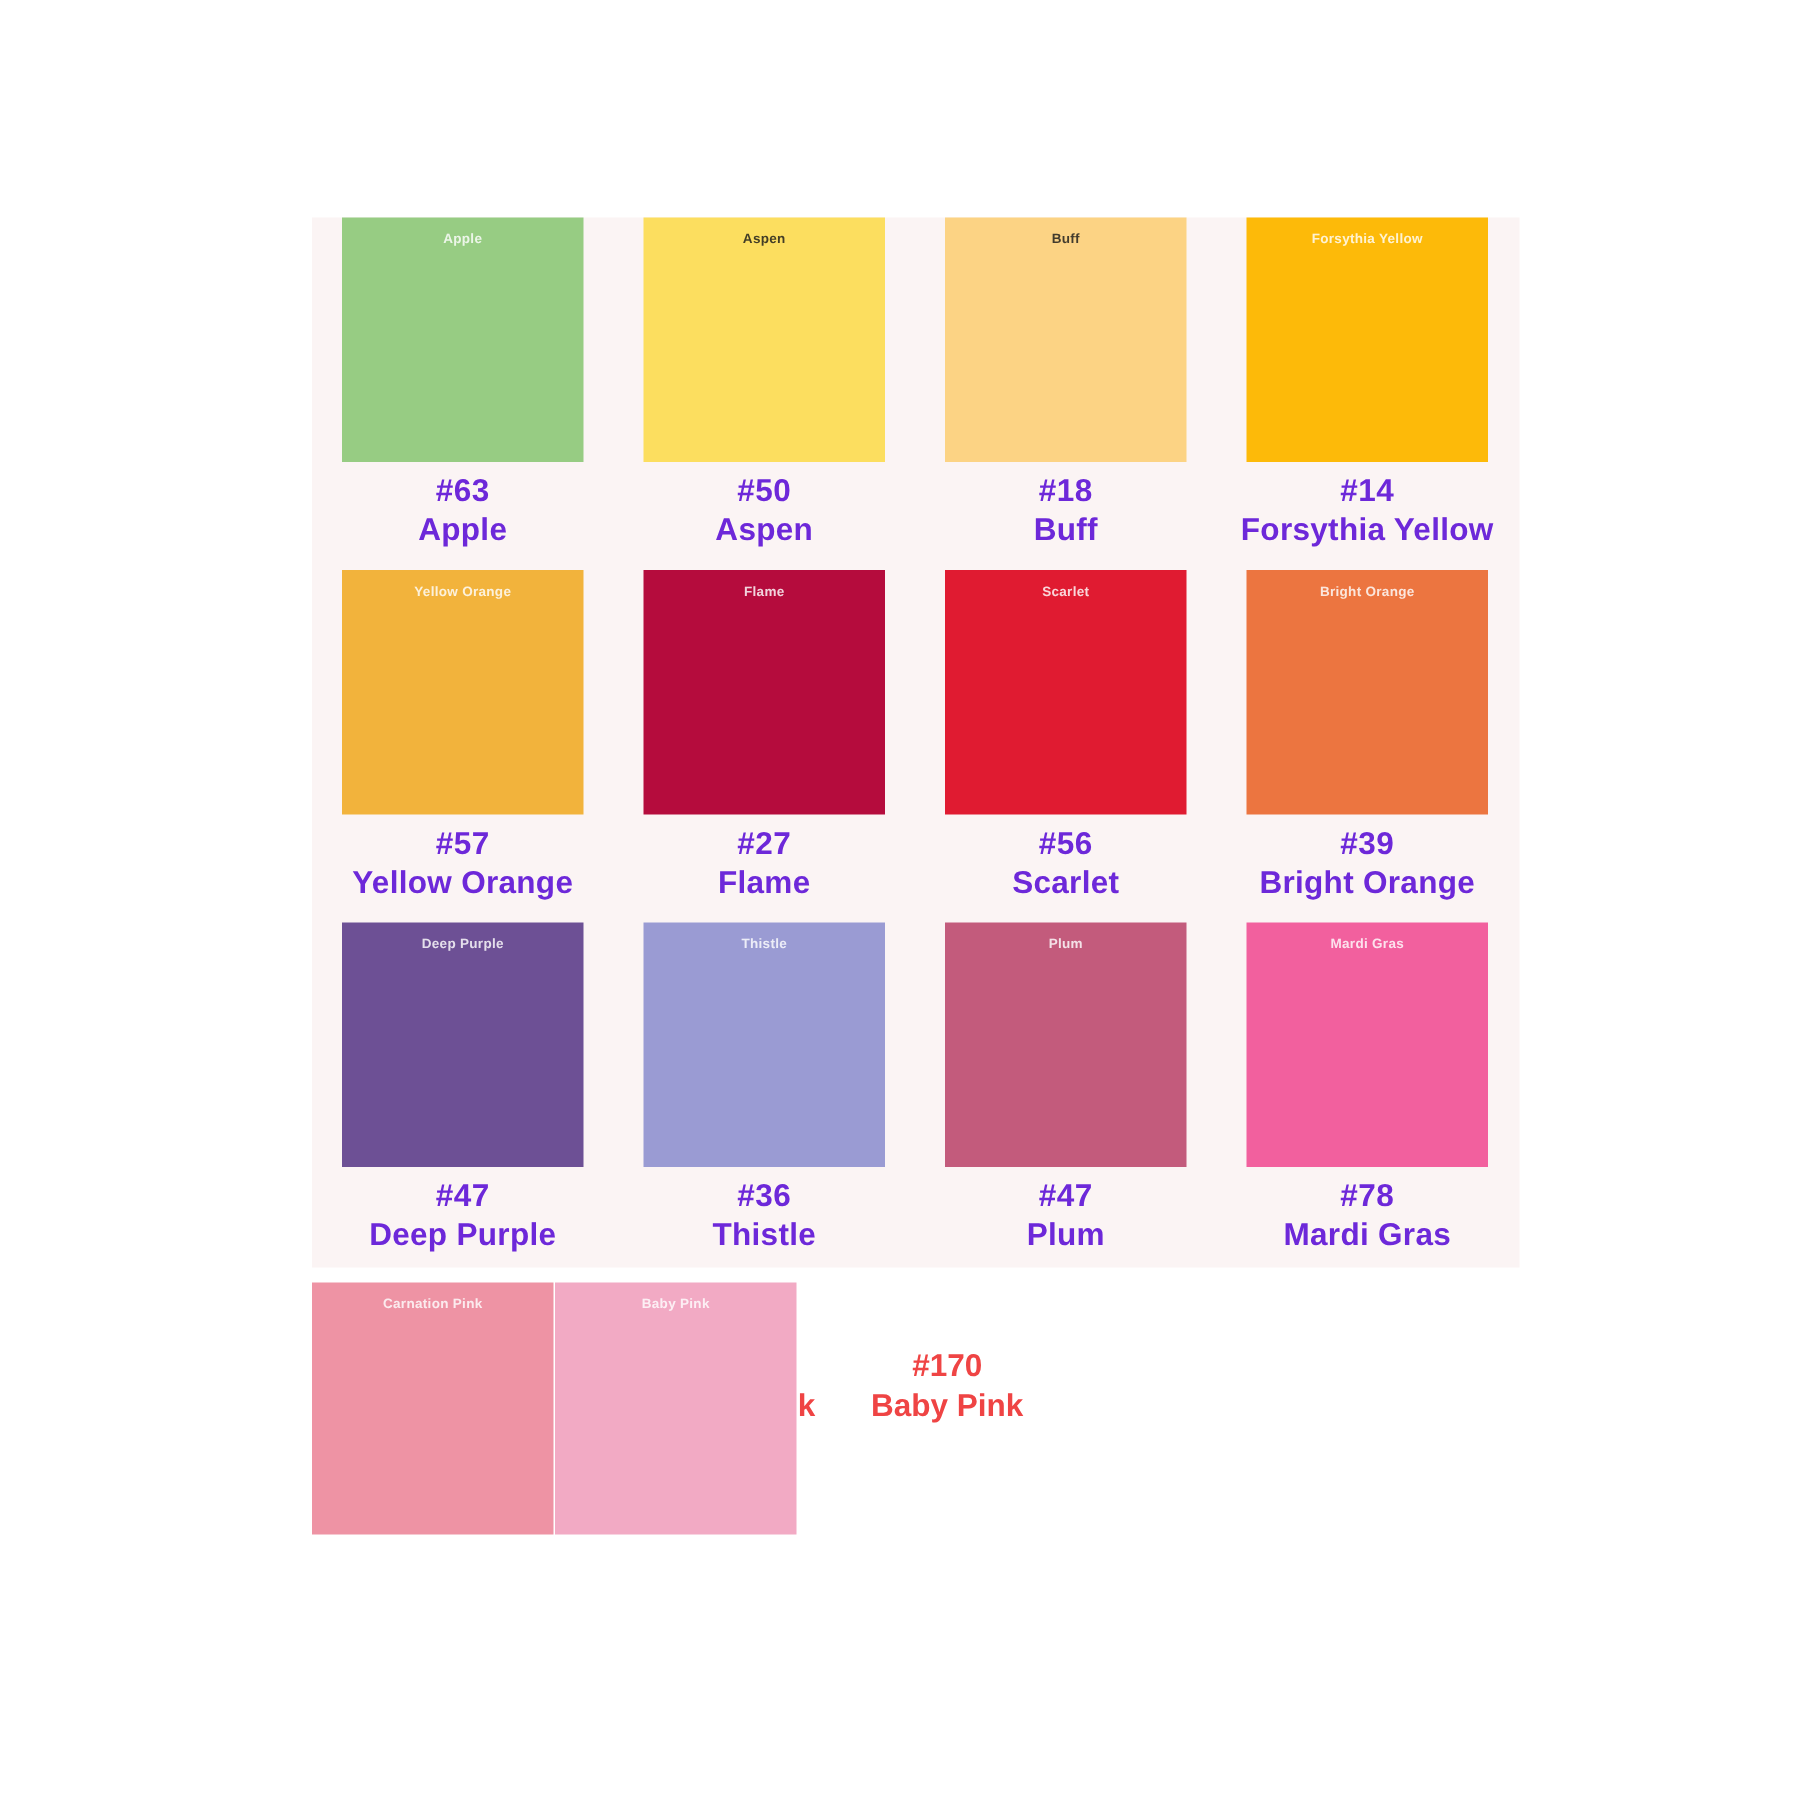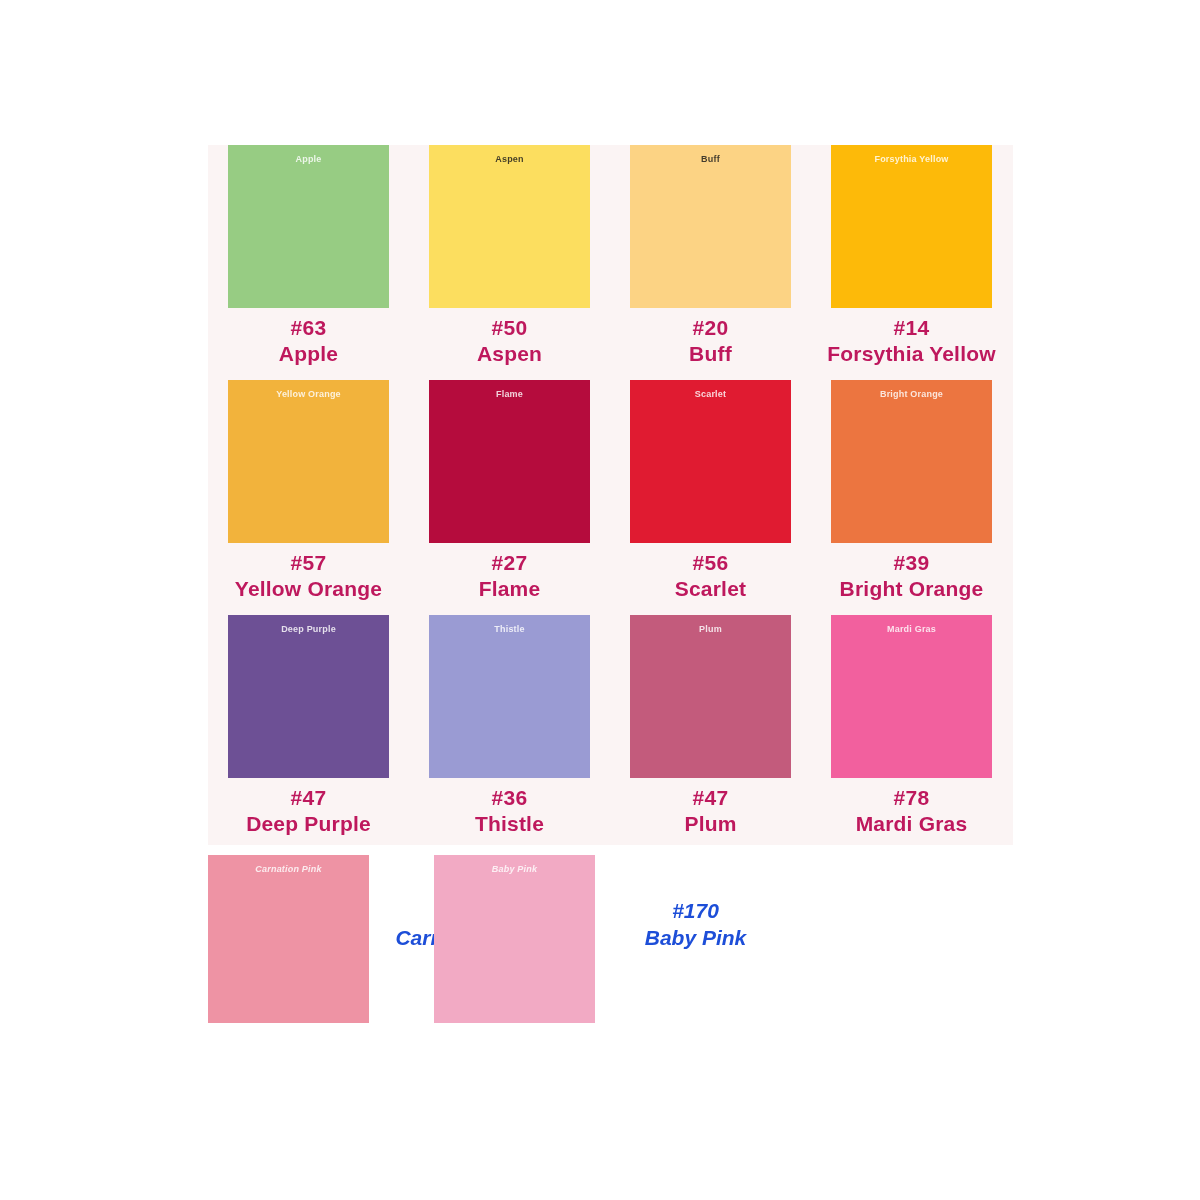--- a/index.html
+++ b/index.html
@@ -72,21 +72,21 @@
     line-height: 1;
     opacity: 0.82;
     white-space: nowrap;
   }
   .chip-name.on-dark { color: #ffffff; }
   .chip-name.on-light { color: #1a1a1a; }
 
   .caption {
     margin-top: 7px;
     text-align: center;
-    color: #be185d;
+    color: #6d28d9;
     font-weight: 700;
     line-height: 1.22;
     white-space: nowrap;
   }
   .caption .num {
     display: block;
     font-size: 21px;
     letter-spacing: 0.3px;
   }
   .caption .nm {
@@ -99,37 +99,36 @@
   .bottom-row {
     position: absolute;
     left: 208px;
     top: 855px;
     width: 805px;
     display: flex;
     flex-direction: row;
     align-items: flex-start;
   }
   .bottom-cell {
-    width: 226px;
+    width: 162px;
     display: flex;
     flex-direction: row;
     align-items: flex-start;
-    font-style: italic;
   }
   .bottom-cell .chip {
     width: 161px;
     height: 168px;
     flex: 0 0 auto;
   }
   .side-caption {
     width: 201px;
     flex: 0 0 auto;
     padding-top: 42px;
     text-align: center;
-    color: #1d4ed8;
+    color: #ef4444;
     font-weight: 700;
     line-height: 1.3;
     white-space: nowrap;
   }
   .side-caption .num {
     display: block;
     font-size: 21px;
   }
   .side-caption .nm {
     display: block;
@@ -162,21 +161,21 @@
         <div class="caption">
           <span class="num">#50</span>
           <span class="nm">Aspen</span>
         </div>
       </div>
       <div class="cell">
         <div class="chip" style="background-color: rgb(252, 211, 132);">
           <span class="chip-name on-light">Buff</span>
         </div>
         <div class="caption">
-          <span class="num">#20</span>
+          <span class="num">#18</span>
           <span class="nm">Buff</span>
         </div>
       </div>
       <div class="cell">
         <div class="chip" style="background-color: rgb(253, 186, 9);">
           <span class="chip-name on-dark">Forsythia Yellow</span>
         </div>
         <div class="caption">
           <span class="num">#14</span>
           <span class="nm">Forsythia Yellow</span>

